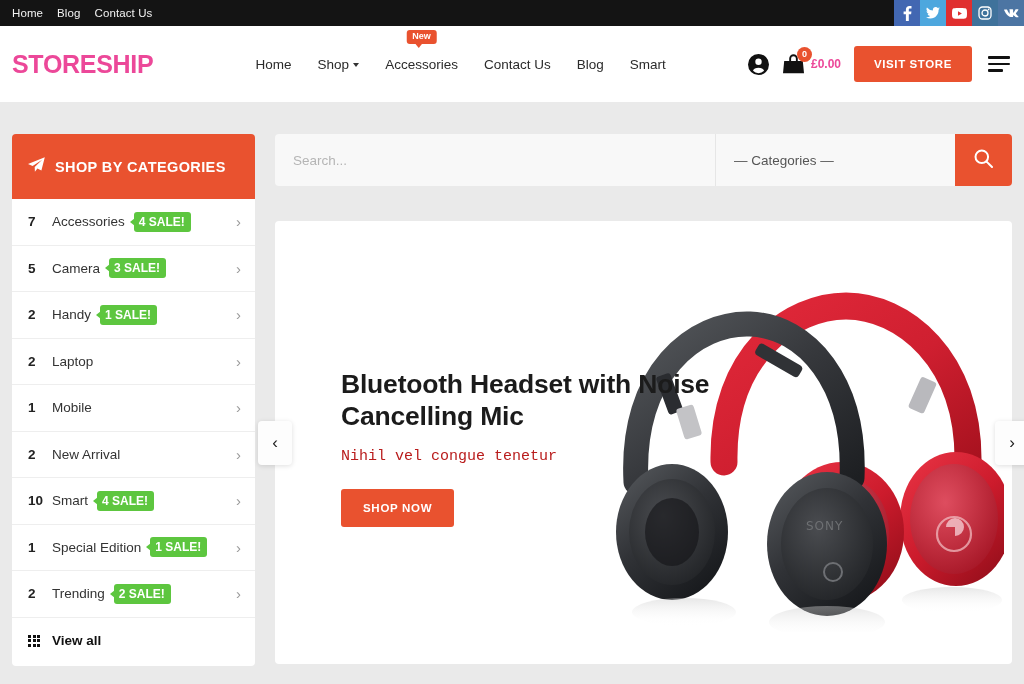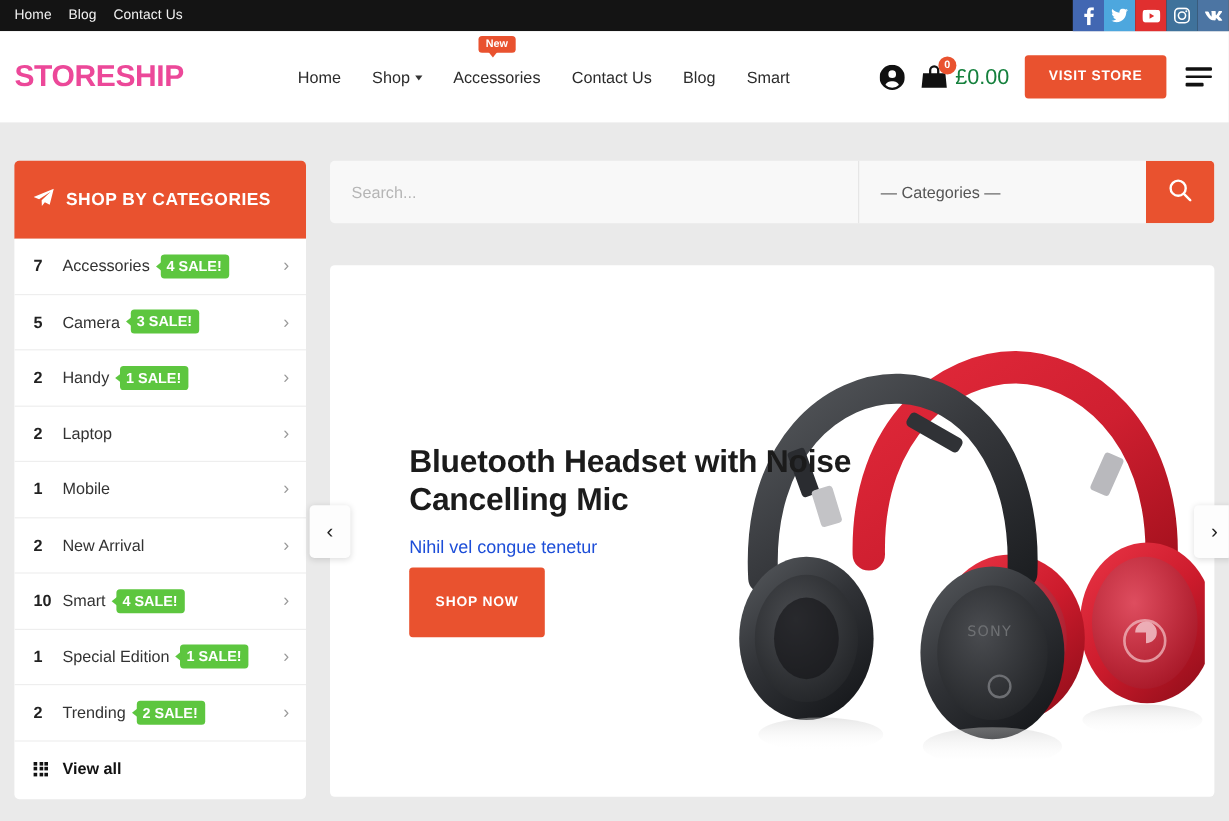--- a/index.html
+++ b/index.html
@@ -75,21 +75,21 @@
   .acct-icon { color: #111; display: flex; }
   .cart-wrap { display: flex; align-items: center; gap: 6px; }
   .bag { position: relative; display: flex; color: #111; }
   .bag-count {
     position: absolute; top: -7px; right: -7px;
     background: #e9522f; color: #fff; font-size: 9px; font-weight: bold;
     width: 15px; height: 15px; border-radius: 50%;
     display: flex; align-items: center; justify-content: center;
     line-height: 1;
   }
-  .cart-total { font-size: 18px; font-weight: normal; color: #15803d; }
+  .cart-total { font-size: 12px; font-weight: bold; color: #ec4899; }
   .visit-btn {
     background: #e9522f; color: #fff; border: none;
     font-size: 11.5px; font-weight: bold; letter-spacing: .6px;
     padding: 12px 20px; border-radius: 3px; cursor: pointer;
     font-family: inherit;
   }
   .hamburger {
     display: flex; flex-direction: column; gap: 4px;
     cursor: pointer; padding: 2px 0; margin-left: 3px;
   }
@@ -184,26 +184,26 @@
   }
   .hero-text {
     position: absolute; left: 66px; top: 148px;
     width: 370px; z-index: 4;
   }
   .hero-title {
     font-size: 26.5px; font-weight: bold; color: #1b1b1b;
     line-height: 1.2; letter-spacing: -.2px;
   }
   .hero-sub {
-    font-size: 15px; color: #1d4ed8; margin-top: 15px;
+    font-size: 15px; color: #b91c1c; margin-top: 15px; font-family: Liberation Mono, monospace;
   }
   .shop-btn {
-    margin-top: 8px; background: #e9522f; color: #fff; border: none;
+    margin-top: 24px; background: #e9522f; color: #fff; border: none;
     font-size: 11.5px; font-weight: bold; letter-spacing: .7px;
-    padding: 23px 22px; border-radius: 3px; cursor: pointer;
+    padding: 13px 22px; border-radius: 3px; cursor: pointer;
     font-family: inherit;
   }
   .hero-img {
     position: absolute; right: 8px; bottom: 32px;
     width: 420px; height: 350px; z-index: 2;
   }
   .arrow {
     position: absolute; top: 50%; transform: translateY(-50%);
     width: 34px; height: 44px; background: #fdfdfd;
     border-radius: 4px; box-shadow: 0 1px 5px rgba(0,0,0,.13);

